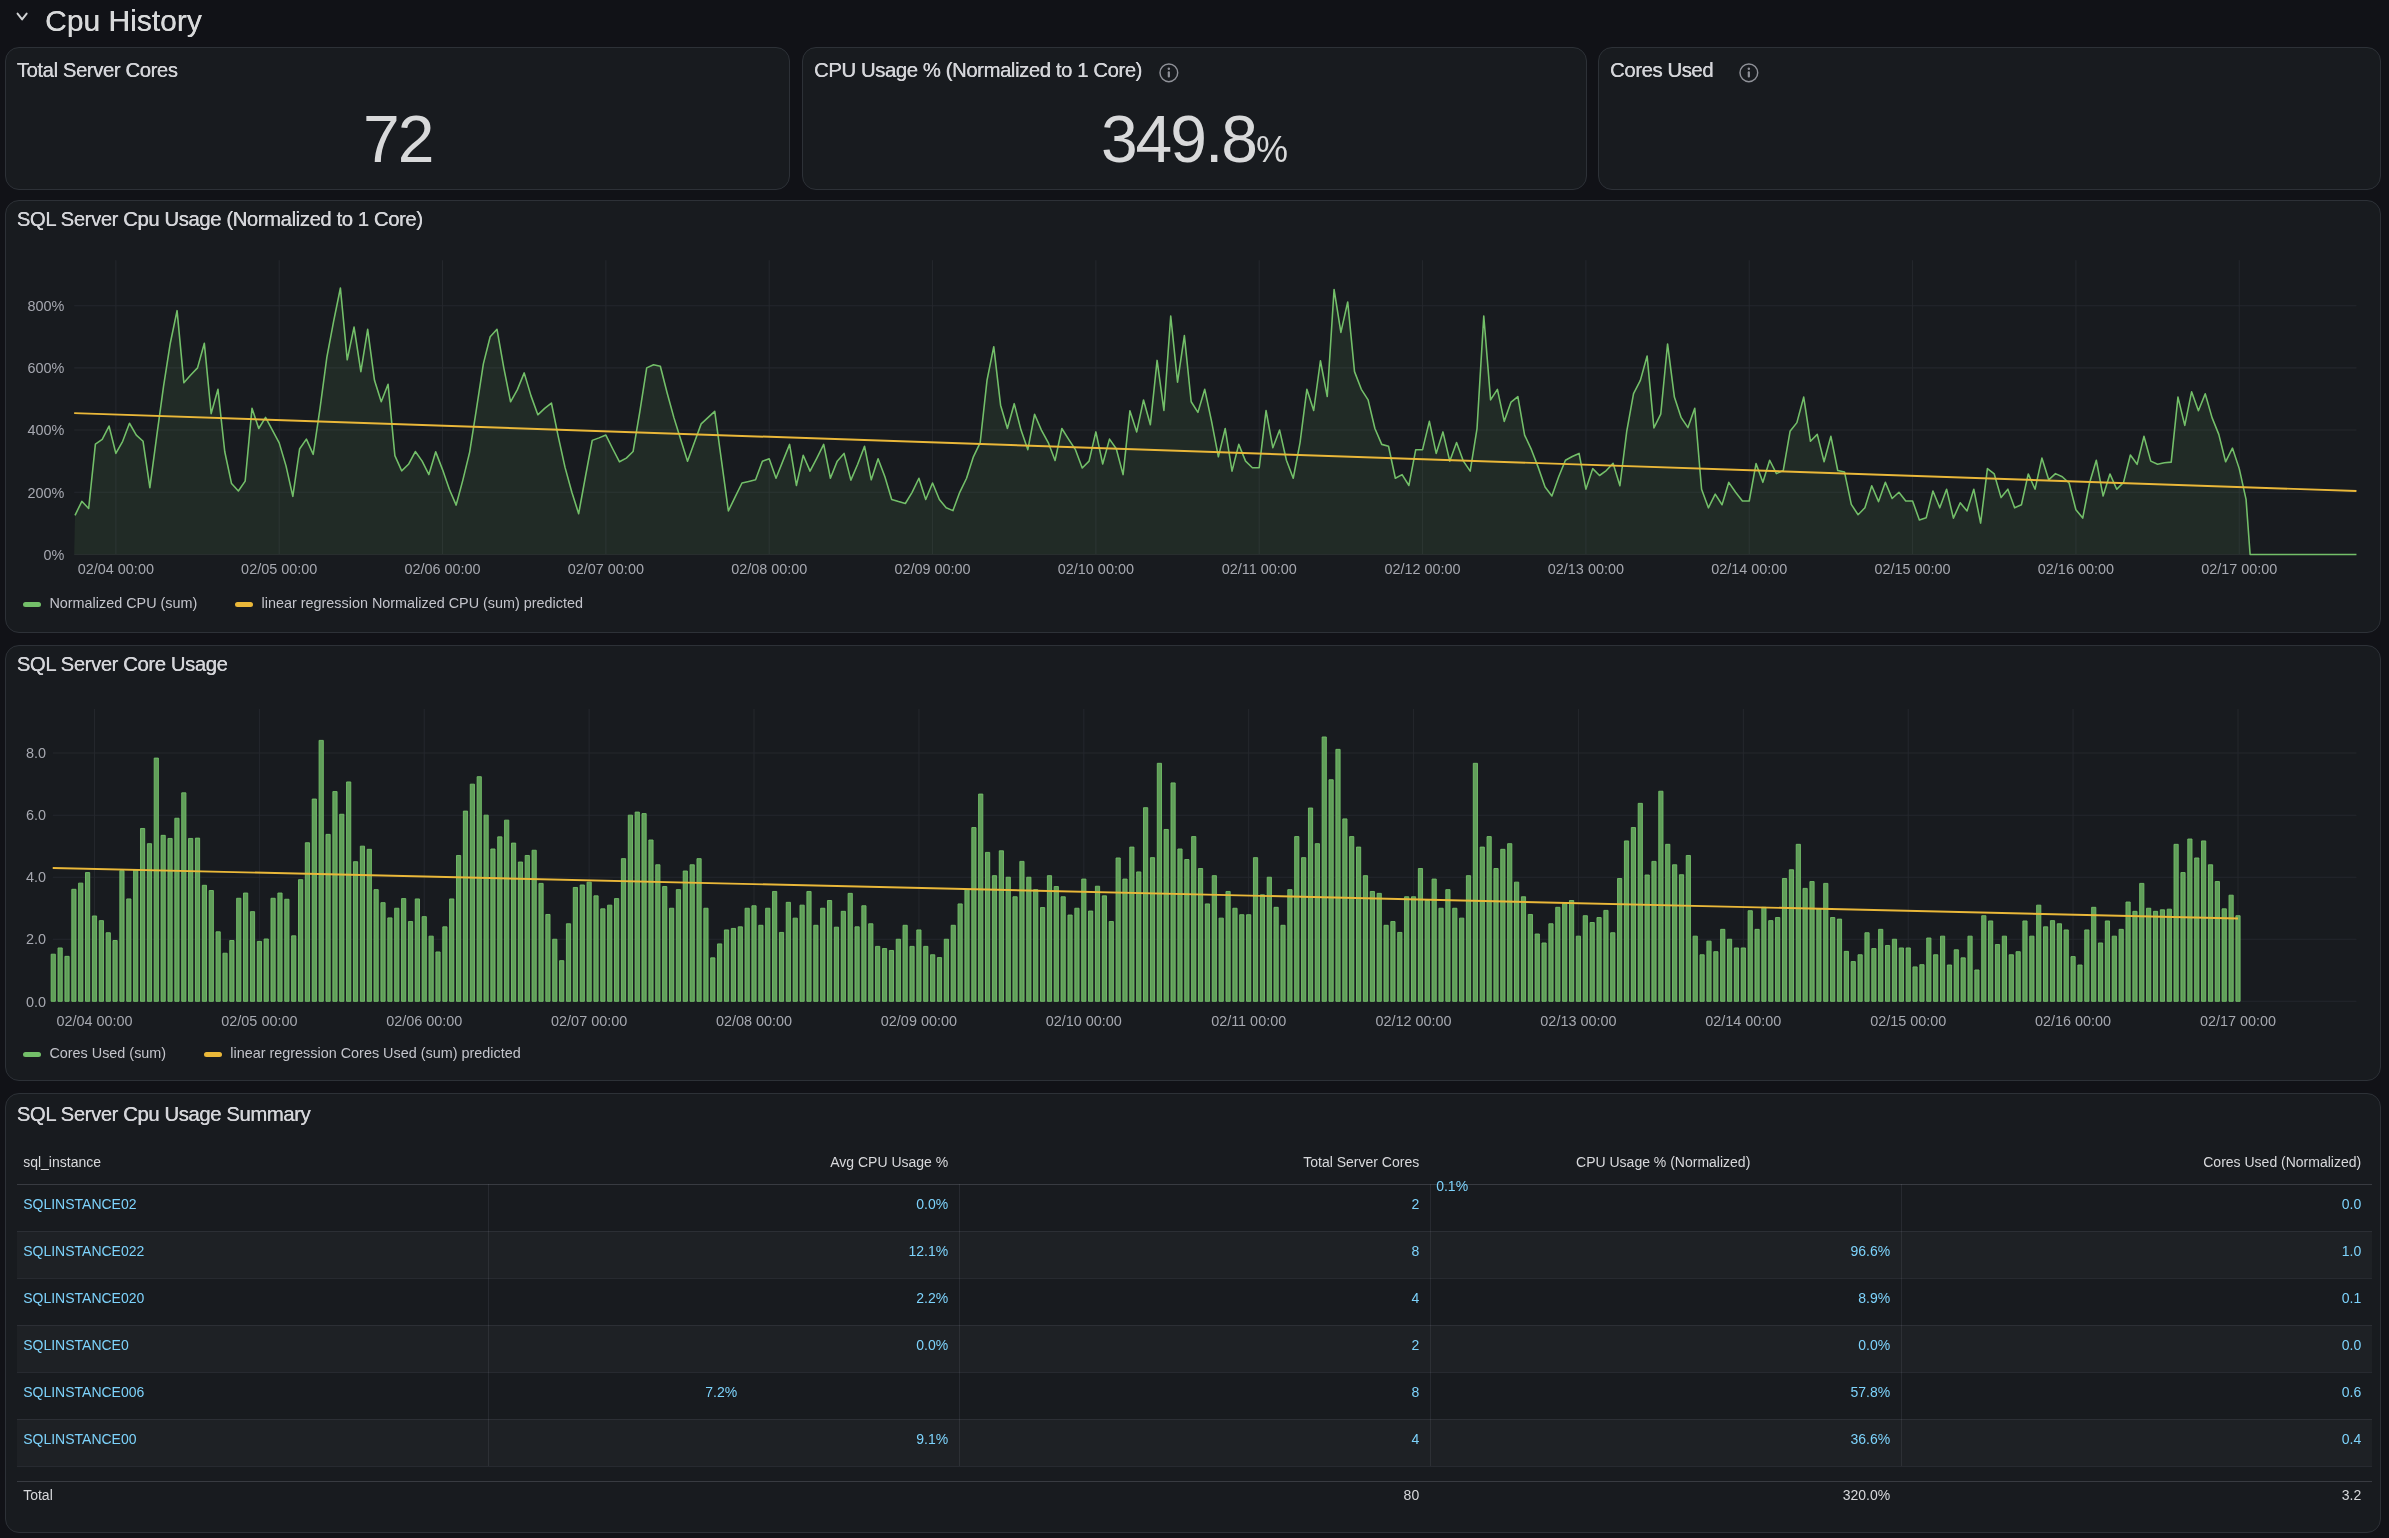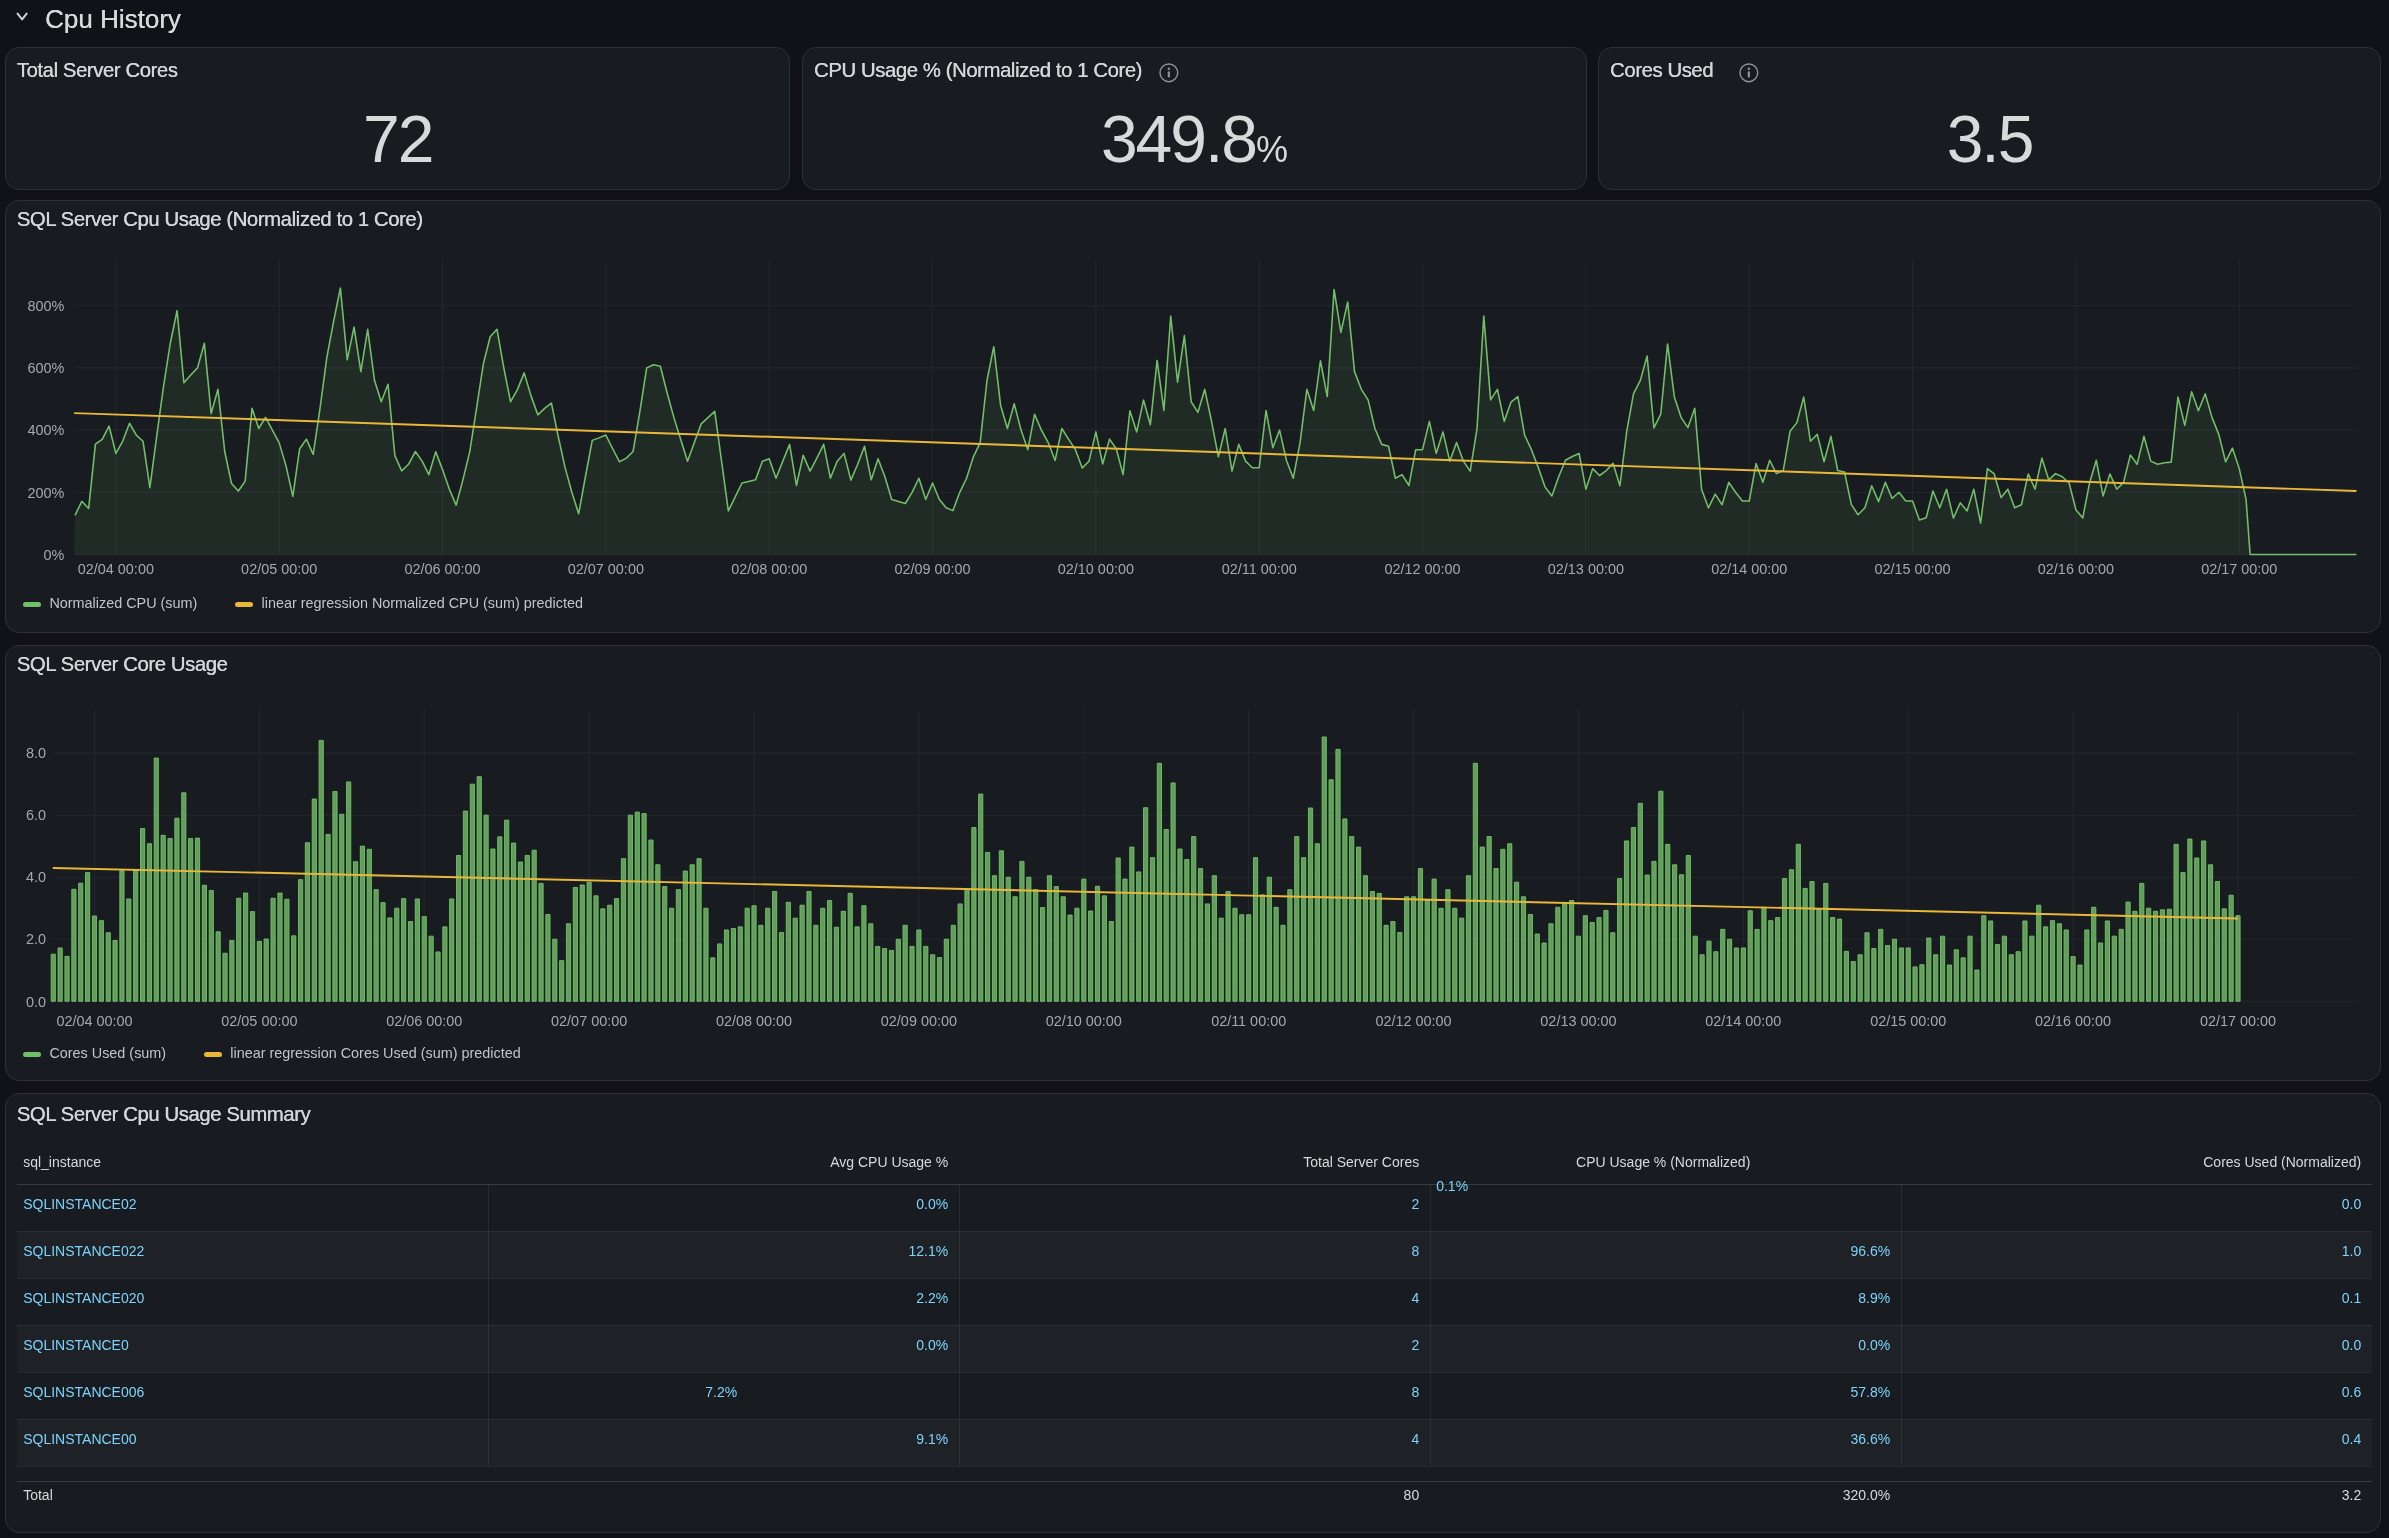--- a/index.html
+++ b/index.html
@@ -11,21 +11,21 @@
 .td{font-weight:400;color:#7dd3fc}
 .tf{font-weight:500;color:#d8d9dc}
 .leg{position:absolute;font-size:14.4px;color:#c3c4cb;white-space:nowrap}
 .pill{display:inline-block;width:17.7px;height:5.2px;border-radius:2.6px;vertical-align:middle;margin-right:8.5px}
 .legit{margin-right:38px}
 </style></head>
 <body>
 <svg width="39" height="33" style="position:absolute;left:0;top:0" viewBox="0 0 60 50">
     <polyline points="27,20.5 34,29.5 41,20.5" fill="none" stroke="#d0d1d3" stroke-width="3" stroke-linecap="round" stroke-linejoin="round"></polyline>
   </svg>
-<div style="position:absolute;left:45px;top:3.9px;font-size:26px;font-weight:500;text-shadow:0.3px 0 currentColor;color:#d8d9da">Cpu History</div>
+<div style="position:absolute;left:45px;top:3.9px;font-size:30px;font-weight:500;text-shadow:0.3px 0 currentColor;color:#d8d9da">Cpu History</div>
 
 <div class="panel" style="left:5.2px;top:47px;width:785px;height:143px">
   <div class="ptitle" style="left:10.5px;top:10.5px">Total Server Cores</div>
   <div class="statv" style="top:58px">72</div>
 </div>
 <div class="panel" style="left:802px;top:47px;width:785px;height:143px">
   <div class="ptitle" style="left:11px;top:10.5px">CPU Usage % (Normalized to 1 Core)</div>
   <svg width="19.7" height="19.7" style="position:absolute;left:356px;top:15px" viewBox="0 0 30 30">
       <circle cx="15" cy="15" r="13.5" fill="none" stroke="#8e9097" stroke-width="2.2"></circle>
       <circle cx="15" cy="8.6" r="1.9" fill="#8e9097"></circle>
@@ -33,21 +33,20 @@
     </svg>
   <div class="statv" style="top:58px">349.8<span style="font-size:36px;letter-spacing:0">%</span></div>
 </div>
 <div class="panel" style="left:1598px;top:47px;width:783px;height:143px">
   <div class="ptitle" style="left:11px;top:10.5px">Cores Used</div>
   <svg width="19.7" height="19.7" style="position:absolute;left:140px;top:15px" viewBox="0 0 30 30">
       <circle cx="15" cy="15" r="13.5" fill="none" stroke="#8e9097" stroke-width="2.2"></circle>
       <circle cx="15" cy="8.6" r="1.9" fill="#8e9097"></circle>
       <rect x="13.3" y="12.6" width="3.4" height="9.6" rx="1.5" fill="#8e9097"></rect>
     </svg>
-  <div class="statv" style="top:58px">3.5</div>
 </div>
 
 <div class="panel" style="left:5.2px;top:200px;width:2376px;height:433px">
   <div class="ptitle" style="left:10.5px;top:6.6px">SQL Server Cpu Usage (Normalized to 1 Core)</div>
   <svg width="2376" height="433" style="position:absolute;left:0;top:0" viewBox="0 0 3625 660">
       <path d="M104 539H3586 M104 444.1H3586 M104 349.2H3586 M104 254.3H3586 M104 159.4H3586 M167.6 90V539 M416.8 90V539 M666 90V539 M915.2 90V539 M1164.4 90V539 M1413.6 90V539 M1662.8 90V539 M1912 90V539 M2161.2 90V539 M2410.4 90V539 M2659.6 90V539 M2908.8 90V539 M3158 90V539 M3407.2 90V539" stroke="rgba(204,204,220,0.07)" stroke-width="1.6" fill="none"></path>
       <polygon points="105.3,479.2 115.7,457.9 126.1,468.8 136.4,370.6 146.8,363.4 157.2,343 167.6,384.8 178,366.3 188.4,338.8 198.8,356.8 209.1,366.3 219.5,437 229.9,358.7 240.3,282.8 250.7,216.3 261,167 271.4,277.1 281.8,265.2 292.2,254.3 302.6,216.8 313,324.1 323.4,287 333.7,381.9 344.1,430.8 354.5,442.2 364.9,427 375.3,316 385.6,346.8 396,329.7 406.4,349.2 416.8,368.7 427.2,403.8 437.6,450.3 447.9,378.1 458.3,363 468.7,386.2 479.1,316 489.5,238.2 499.9,183.1 510.2,132.4 520.6,242 531,192.1 541.4,260 551.8,195.5 562.2,273.3 572.5,306 582.9,279.4 593.3,388.1 603.7,411.4 614.1,401.4 624.5,381.9 634.9,396.6 645.2,417.1 655.6,382.4 666,409.5 676.4,439.4 686.8,463.6 697.1,425.1 707.5,382.4 717.9,316 728.3,248.1 738.7,206.8 749.1,195.5 759.5,254.3 769.8,306 780.2,287.5 790.6,261.9 801,297 811.4,325.9 821.8,316 832.1,307.9 842.5,358.7 852.9,406.1 863.3,444.1 873.7,476.8 884,420.4 894.4,364.9 904.8,361.1 915.2,356.8 925.6,377.7 936,397.6 946.4,391.9 956.7,381.9 967.1,320.7 977.5,254.3 987.9,249.6 998.3,251.9 1008.6,292.3 1019,330.2 1029.4,363.4 1039.8,396.6 1050.2,368.2 1060.6,339.7 1070.9,330.2 1081.3,320.7 1091.7,396.6 1102.1,472.6 1112.5,451.2 1122.9,429.9 1133.2,427.5 1143.6,425.1 1154,396.6 1164.4,392.9 1174.8,422.7 1185.2,396.6 1195.5,371 1205.9,433.7 1216.3,387.6 1226.7,411.8 1237.1,391.9 1247.5,371 1257.8,422.7 1268.2,396.6 1278.6,384.8 1289,425.6 1299.4,401.4 1309.8,373.9 1320.1,425.1 1330.5,392.9 1340.9,420.4 1351.3,455 1361.7,458.3 1372.1,461.2 1382.4,444.1 1392.8,422.7 1403.2,455 1413.6,429.9 1424,455 1434.4,467.8 1444.7,472.1 1455.1,444.1 1465.5,422.7 1475.9,390 1486.3,368.2 1496.7,273.3 1507,222 1517.4,311.2 1527.8,346.8 1538.2,308.9 1548.6,349.2 1559,379.1 1569.3,325 1579.7,349.2 1590.1,368.2 1600.5,395.7 1610.9,346.8 1621.3,363.4 1631.6,379.1 1642,407.1 1652.4,396.6 1662.8,352 1673.2,400.9 1683.6,363 1693.9,377.7 1704.3,417.1 1714.7,319.8 1725.1,352 1735.5,303.2 1745.9,341.1 1756.2,242.9 1766.6,319.3 1777,175.1 1787.4,276.1 1797.8,205 1808.2,306 1818.5,322.2 1828.9,287 1839.3,335.9 1849.7,390 1860.1,346.8 1870.5,411.8 1880.8,371 1891.2,396.6 1901.6,406.6 1912,406.6 1922.4,319.3 1932.8,376.2 1943.1,349.2 1953.5,395.2 1963.9,422.7 1974.3,368.2 1984.7,287 1995.1,319.3 2005.4,243.4 2015.8,298 2026.2,134.7 2036.6,200.2 2047,153.7 2057.4,260 2067.8,287 2078.1,303.2 2088.5,346.8 2098.9,371 2109.3,373.9 2119.7,422.7 2130,417.1 2140.4,433.7 2150.8,379.1 2161.2,379.1 2171.6,335.9 2182,384.8 2192.3,352 2202.7,396.6 2213.1,368.2 2223.5,396.6 2233.9,411.8 2244.3,346.8 2254.6,175.1 2265,303.2 2275.4,287 2285.8,335.9 2296.2,306.5 2306.6,298 2316.9,356.8 2327.3,379.1 2337.7,406.1 2348.1,436 2358.5,449.8 2368.9,420.4 2379.2,395.2 2389.6,389.5 2400,384.8 2410.4,439.4 2420.8,408 2431.2,418.5 2441.5,410.9 2451.9,400 2462.3,434.1 2472.7,351.1 2483.1,293.7 2493.5,273.3 2503.8,236.3 2514.2,345.9 2524.6,325 2535,217.8 2545.4,298.9 2555.8,330.2 2566.1,345.4 2576.5,316 2586.9,439.4 2597.3,467.8 2607.7,446.9 2618.1,463.1 2628.4,428.9 2638.8,444.1 2649.2,457.4 2659.6,457.4 2670,400.4 2680.4,428.9 2690.8,395.2 2701.1,415.6 2711.5,410.9 2721.9,351.1 2732.3,337.8 2742.7,298.9 2753,366.3 2763.4,355.8 2773.8,397.6 2784.2,358.7 2794.6,410.9 2805,413.3 2815.3,462.6 2825.7,478.3 2836.1,467.8 2846.5,434.1 2856.9,458.3 2867.3,428.9 2877.6,453.6 2888,444.1 2898.4,457.4 2908.8,457.4 2919.2,486.3 2929.6,483 2939.9,442.2 2950.3,467.8 2960.7,439.4 2971.1,483.5 2981.5,460.2 2991.9,472.6 3002.2,439.4 3012.6,491.1 3023,408 3033.4,416.1 3043.8,452.2 3054.2,439.4 3064.5,467.8 3074.9,463.1 3085.3,416.1 3095.7,439.4 3106.1,391.9 3116.5,425.1 3126.8,415.6 3137.2,420.4 3147.6,429.9 3158,470.7 3168.4,483.5 3178.8,429.9 3189.1,395.2 3199.5,449.8 3209.9,416.1 3220.3,439.4 3230.7,428.9 3241.1,387.2 3251.4,401.4 3261.8,358.7 3272.2,396.6 3282.6,401.4 3293,399 3303.4,398.1 3313.7,298.9 3324.1,342.1 3334.5,290.8 3344.9,319.8 3355.3,293.7 3365.7,330.2 3376,355.8 3386.4,397.6 3396.8,376.7 3407.2,408 3417.6,455 3423.8,539 3586,539 3586,539 104,539" fill="rgba(115,191,105,0.10)"></polygon>
       <polyline points="105.3,479.2 115.7,457.9 126.1,468.8 136.4,370.6 146.8,363.4 157.2,343 167.6,384.8 178,366.3 188.4,338.8 198.8,356.8 209.1,366.3 219.5,437 229.9,358.7 240.3,282.8 250.7,216.3 261,167 271.4,277.1 281.8,265.2 292.2,254.3 302.6,216.8 313,324.1 323.4,287 333.7,381.9 344.1,430.8 354.5,442.2 364.9,427 375.3,316 385.6,346.8 396,329.7 406.4,349.2 416.8,368.7 427.2,403.8 437.6,450.3 447.9,378.1 458.3,363 468.7,386.2 479.1,316 489.5,238.2 499.9,183.1 510.2,132.4 520.6,242 531,192.1 541.4,260 551.8,195.5 562.2,273.3 572.5,306 582.9,279.4 593.3,388.1 603.7,411.4 614.1,401.4 624.5,381.9 634.9,396.6 645.2,417.1 655.6,382.4 666,409.5 676.4,439.4 686.8,463.6 697.1,425.1 707.5,382.4 717.9,316 728.3,248.1 738.7,206.8 749.1,195.5 759.5,254.3 769.8,306 780.2,287.5 790.6,261.9 801,297 811.4,325.9 821.8,316 832.1,307.9 842.5,358.7 852.9,406.1 863.3,444.1 873.7,476.8 884,420.4 894.4,364.9 904.8,361.1 915.2,356.8 925.6,377.7 936,397.6 946.4,391.9 956.7,381.9 967.1,320.7 977.5,254.3 987.9,249.6 998.3,251.9 1008.6,292.3 1019,330.2 1029.4,363.4 1039.8,396.6 1050.2,368.2 1060.6,339.7 1070.9,330.2 1081.3,320.7 1091.7,396.6 1102.1,472.6 1112.5,451.2 1122.9,429.9 1133.2,427.5 1143.6,425.1 1154,396.6 1164.4,392.9 1174.8,422.7 1185.2,396.6 1195.5,371 1205.9,433.7 1216.3,387.6 1226.7,411.8 1237.1,391.9 1247.5,371 1257.8,422.7 1268.2,396.6 1278.6,384.8 1289,425.6 1299.4,401.4 1309.8,373.9 1320.1,425.1 1330.5,392.9 1340.9,420.4 1351.3,455 1361.7,458.3 1372.1,461.2 1382.4,444.1 1392.8,422.7 1403.2,455 1413.6,429.9 1424,455 1434.4,467.8 1444.7,472.1 1455.1,444.1 1465.5,422.7 1475.9,390 1486.3,368.2 1496.7,273.3 1507,222 1517.4,311.2 1527.8,346.8 1538.2,308.9 1548.6,349.2 1559,379.1 1569.3,325 1579.7,349.2 1590.1,368.2 1600.5,395.7 1610.9,346.8 1621.3,363.4 1631.6,379.1 1642,407.1 1652.4,396.6 1662.8,352 1673.2,400.9 1683.6,363 1693.9,377.7 1704.3,417.1 1714.7,319.8 1725.1,352 1735.5,303.2 1745.9,341.1 1756.2,242.9 1766.6,319.3 1777,175.1 1787.4,276.1 1797.8,205 1808.2,306 1818.5,322.2 1828.9,287 1839.3,335.9 1849.7,390 1860.1,346.8 1870.5,411.8 1880.8,371 1891.2,396.6 1901.6,406.6 1912,406.6 1922.4,319.3 1932.8,376.2 1943.1,349.2 1953.5,395.2 1963.9,422.7 1974.3,368.2 1984.7,287 1995.1,319.3 2005.4,243.4 2015.8,298 2026.2,134.7 2036.6,200.2 2047,153.7 2057.4,260 2067.8,287 2078.1,303.2 2088.5,346.8 2098.9,371 2109.3,373.9 2119.7,422.7 2130,417.1 2140.4,433.7 2150.8,379.1 2161.2,379.1 2171.6,335.9 2182,384.8 2192.3,352 2202.7,396.6 2213.1,368.2 2223.5,396.6 2233.9,411.8 2244.3,346.8 2254.6,175.1 2265,303.2 2275.4,287 2285.8,335.9 2296.2,306.5 2306.6,298 2316.9,356.8 2327.3,379.1 2337.7,406.1 2348.1,436 2358.5,449.8 2368.9,420.4 2379.2,395.2 2389.6,389.5 2400,384.8 2410.4,439.4 2420.8,408 2431.2,418.5 2441.5,410.9 2451.9,400 2462.3,434.1 2472.7,351.1 2483.1,293.7 2493.5,273.3 2503.8,236.3 2514.2,345.9 2524.6,325 2535,217.8 2545.4,298.9 2555.8,330.2 2566.1,345.4 2576.5,316 2586.9,439.4 2597.3,467.8 2607.7,446.9 2618.1,463.1 2628.4,428.9 2638.8,444.1 2649.2,457.4 2659.6,457.4 2670,400.4 2680.4,428.9 2690.8,395.2 2701.1,415.6 2711.5,410.9 2721.9,351.1 2732.3,337.8 2742.7,298.9 2753,366.3 2763.4,355.8 2773.8,397.6 2784.2,358.7 2794.6,410.9 2805,413.3 2815.3,462.6 2825.7,478.3 2836.1,467.8 2846.5,434.1 2856.9,458.3 2867.3,428.9 2877.6,453.6 2888,444.1 2898.4,457.4 2908.8,457.4 2919.2,486.3 2929.6,483 2939.9,442.2 2950.3,467.8 2960.7,439.4 2971.1,483.5 2981.5,460.2 2991.9,472.6 3002.2,439.4 3012.6,491.1 3023,408 3033.4,416.1 3043.8,452.2 3054.2,439.4 3064.5,467.8 3074.9,463.1 3085.3,416.1 3095.7,439.4 3106.1,391.9 3116.5,425.1 3126.8,415.6 3137.2,420.4 3147.6,429.9 3158,470.7 3168.4,483.5 3178.8,429.9 3189.1,395.2 3199.5,449.8 3209.9,416.1 3220.3,439.4 3230.7,428.9 3241.1,387.2 3251.4,401.4 3261.8,358.7 3272.2,396.6 3282.6,401.4 3293,399 3303.4,398.1 3313.7,298.9 3324.1,342.1 3334.5,290.8 3344.9,319.8 3355.3,293.7 3365.7,330.2 3376,355.8 3386.4,397.6 3396.8,376.7 3407.2,408 3417.6,455 3423.8,539 3586,539" fill="none" stroke="#73bf69" stroke-width="2.4" stroke-linejoin="round"></polyline>
       <line x1="104" y1="323.3" x2="3586" y2="442.2" stroke="#eab839" stroke-width="3"></line>
       <text x="89" y="547" text-anchor="end" class="axl">0%</text>

